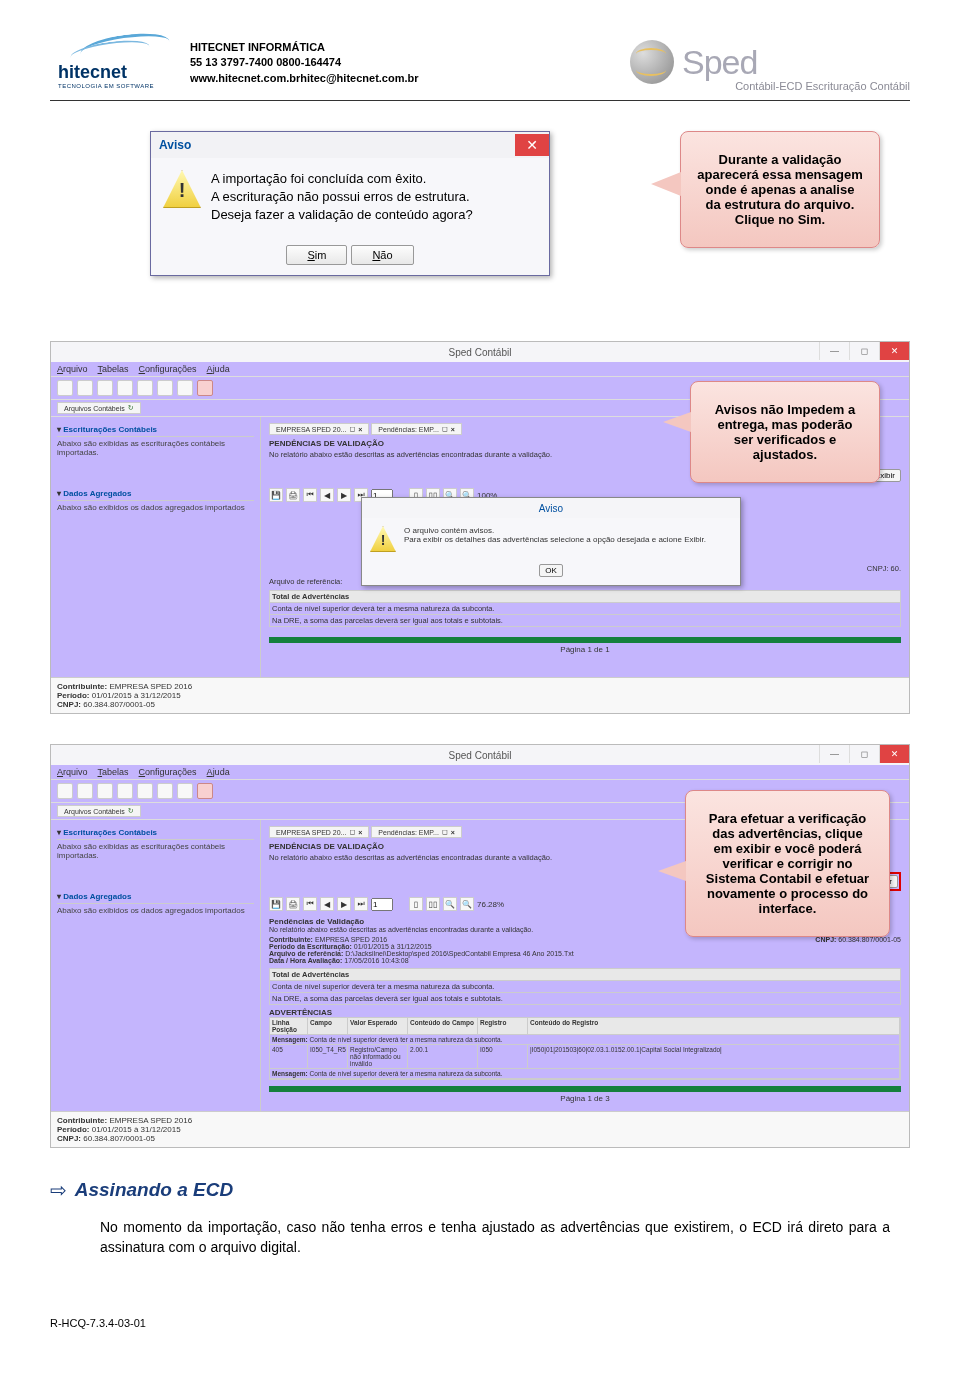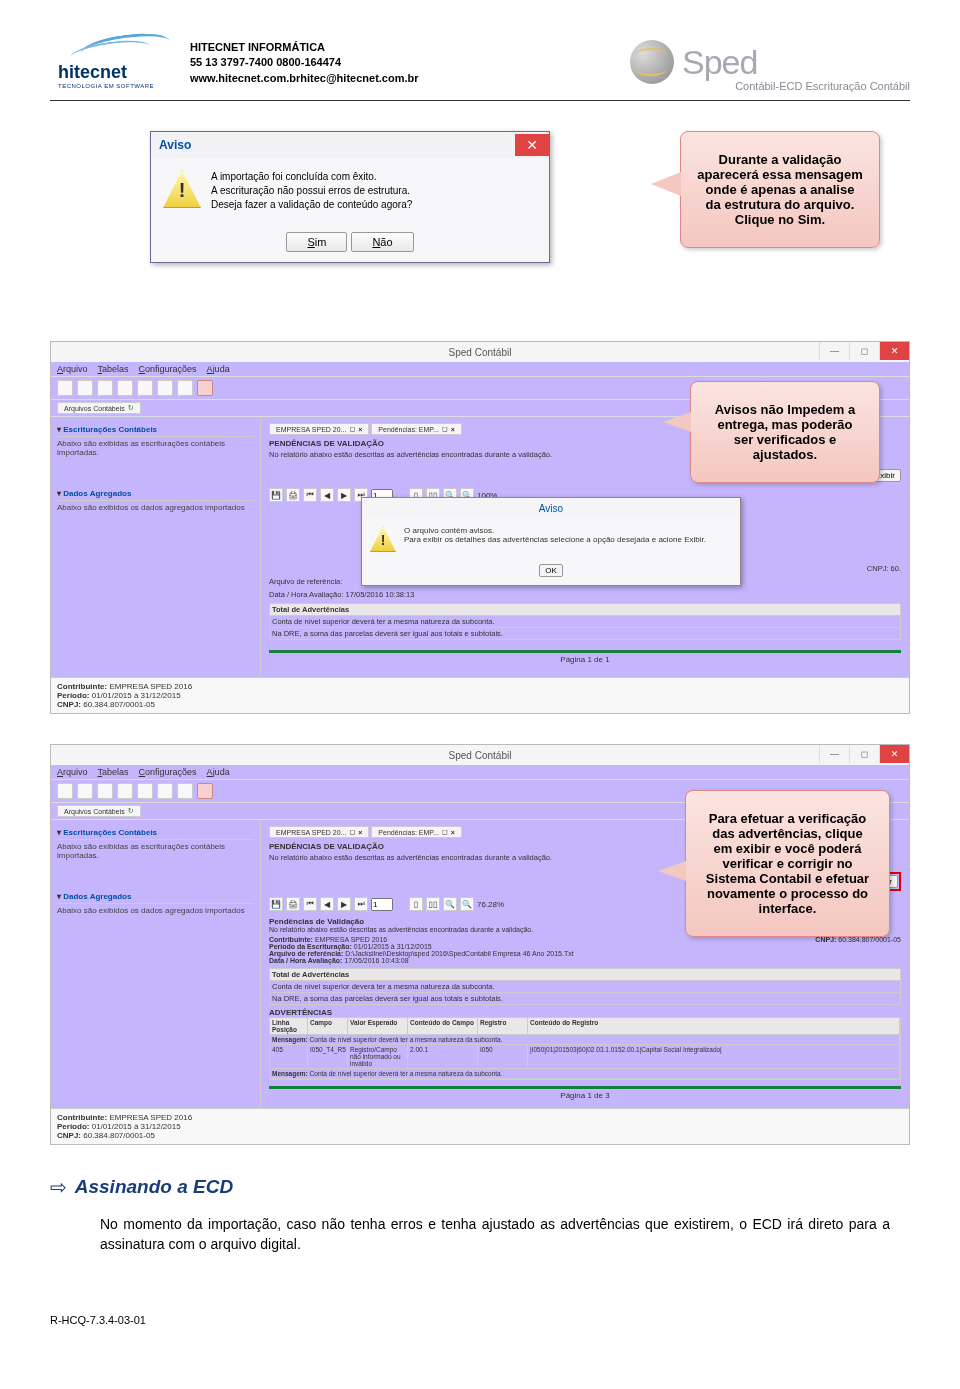--- a/index.html
+++ b/index.html
@@ -32,21 +32,21 @@
   #callout3 { top: 46px; right: 20px; width: 205px; }
   #callout3 .pointer { left: -28px; top: 70px; border-top: 10px solid transparent; border-bottom: 10px solid transparent; border-right: 28px solid #f4c7c0; }
 
   .dialog-aviso { width: 400px; margin-left: 100px; border: 1px solid #6a6aa0; background: #f7f7fa; box-shadow: 2px 2px 5px rgba(0,0,0,0.3); font-size: 11px; }
   .dialog-titlebar { background: #f2f2f5; display: flex; align-items: center; justify-content: space-between; padding: 4px 0 4px 8px; height: 26px; }
   .dialog-titlebar .title { color: #0050a0; font-weight: bold; font-size: 12px; }
   .close-x { width: 34px; height: 22px; background: #e04343; color: #fff; display: flex; align-items: center; justify-content: center; font-size: 14px; }
   .dialog-body { display: flex; padding: 12px; gap: 10px; align-items: flex-start; }
   .warn-icon { width: 38px; height: 38px; background: linear-gradient(#fff8b0, #f0d040); clip-path: polygon(50% 0%, 100% 100%, 0% 100%); position: relative; border: 1px solid #c0a020; }
   .warn-icon::after { content: '!'; position: absolute; top: 8px; left: 0; right: 0; text-align: center; color: #333; font-weight: bold; font-size: 20px; }
-  .dialog-msg { font-size: 10px; line-height: 1.4; flex: 1; }
+  .dialog-msg { font-size: 13px; line-height: 1.4; flex: 1; }
   .dialog-buttons { display: flex; gap: 4px; justify-content: center; padding: 8px 12px 10px; }
   .btn { border: 1px solid #999; background: linear-gradient(#fdfdfd, #e8e8e8); padding: 3px 20px; font-size: 11px; border-radius: 2px; cursor: pointer; }
   .btn .u { text-decoration: underline; }
 
   .appwin { border: 1px solid #bbb; background: #c4b5fd; width: 100%; font-size: 9px; color: #333; position: relative; }
   .appwin .titlebar { height: 20px; background: #f5f5f8; display: flex; align-items: center; justify-content: center; font-size: 10px; color: #555; position: relative; }
   .appwin .titlebar .winbtns { position: absolute; right: 0; top: 0; display: flex; }
   .winbtn { width: 30px; height: 18px; border-left: 1px solid #ddd; display: flex; align-items: center; justify-content: center; font-size: 9px; color: #666; }
   .winbtn.close { background: #e04343; color: #fff; }
   .menubar { padding: 2px 6px; font-size: 9px; display: flex; gap: 10px; border-bottom: 1px solid #ddd; }
@@ -75,21 +75,21 @@
   .modal { position: absolute; top: 80px; left: 100px; width: 380px; border: 1px solid #888; background: #f7f7fa; box-shadow: 2px 2px 5px rgba(0,0,0,0.3); font-size: 8px; z-index: 10; }
   .modal .titlebar { justify-content: center; font-size: 10px; color: #0050a0; }
   .modal .body { display: flex; padding: 8px; gap: 8px; align-items: flex-start; }
   .modal .warn-icon { width: 26px; height: 26px; }
   .modal .warn-icon::after { font-size: 14px; top: 5px; }
   .repblock { margin-top: 4px; font-size: 7.5px; }
   .repblock .label { display: inline; }
   .table { margin-top: 4px; font-size: 7.5px; }
   .table .thead { background: #e8e8e8; font-weight: bold; padding: 1px 2px; border: 1px solid #ccc; }
   .table .row { border: 1px solid #ccc; border-top: none; padding: 1px 2px; }
-  .pagefoot { text-align: center; font-size: 8px; border-top: 3px solid #15803d; padding: 2px 0; }
+  .pagefoot { text-align: center; font-size: 8px; border-top: 6px solid #15803d; padding: 2px 0; }
   .footer-info { border-top: 1px solid #ccc; background: #f8f8f8; padding: 4px 6px; font-size: 8px; }
   .footer-info .bold { font-weight: bold; }
   .grid-adv { display: grid; grid-template-columns: 38px 40px 60px 70px 50px 1fr; font-size: 6.5px; border: 1px solid #ccc; }
   .grid-adv > div { border-right: 1px solid #ccc; border-bottom: 1px solid #ccc; padding: 1px 2px; }
   .grid-adv .gh { background: #e8e8e8; font-weight: bold; }
   .grid-adv .full { grid-column: 1 / -1; }
 
   .section-title { display: flex; align-items: center; gap: 8px; margin: 30px 0 16px; }
   .arrow-icon { color: #1a3d7a; font-size: 20px; }
   .section-title h2 { color: #1a3d7a; font-size: 19px; font-weight: bold; font-style: italic; }
@@ -242,24 +242,20 @@
             </div>
           </div>
 
           <div style="text-align:right; font-size:7.5px; margin-top:60px;">
             <span>CNPJ:</span>
             <span>60.</span>
           </div>
           <div class="repblock">
             <span class="label">Arquivo de referência:</span>
             <span style="margin-left:40px;">Empresa 46 Ano 2015.Txt</span>
-          </div>
-          <div class="repblock">
-            <span class="label">Data / Hora Avaliação:</span>
-            <span>17/05/2016 10:38:13</span>
           </div>
           <div class="table">
             <div class="thead">Total de Advertências</div>
             <div class="row">Conta de nível superior deverá ter a mesma natureza da subconta.</div>
             <div class="row">Na DRE, a soma das parcelas deverá ser igual aos totais e subtotais.</div>
           </div>
           <div class="pagefoot" style="margin-top:10px;">Página 1 de 1</div>
         </div>
       </div>
       <div class="footer-info">

